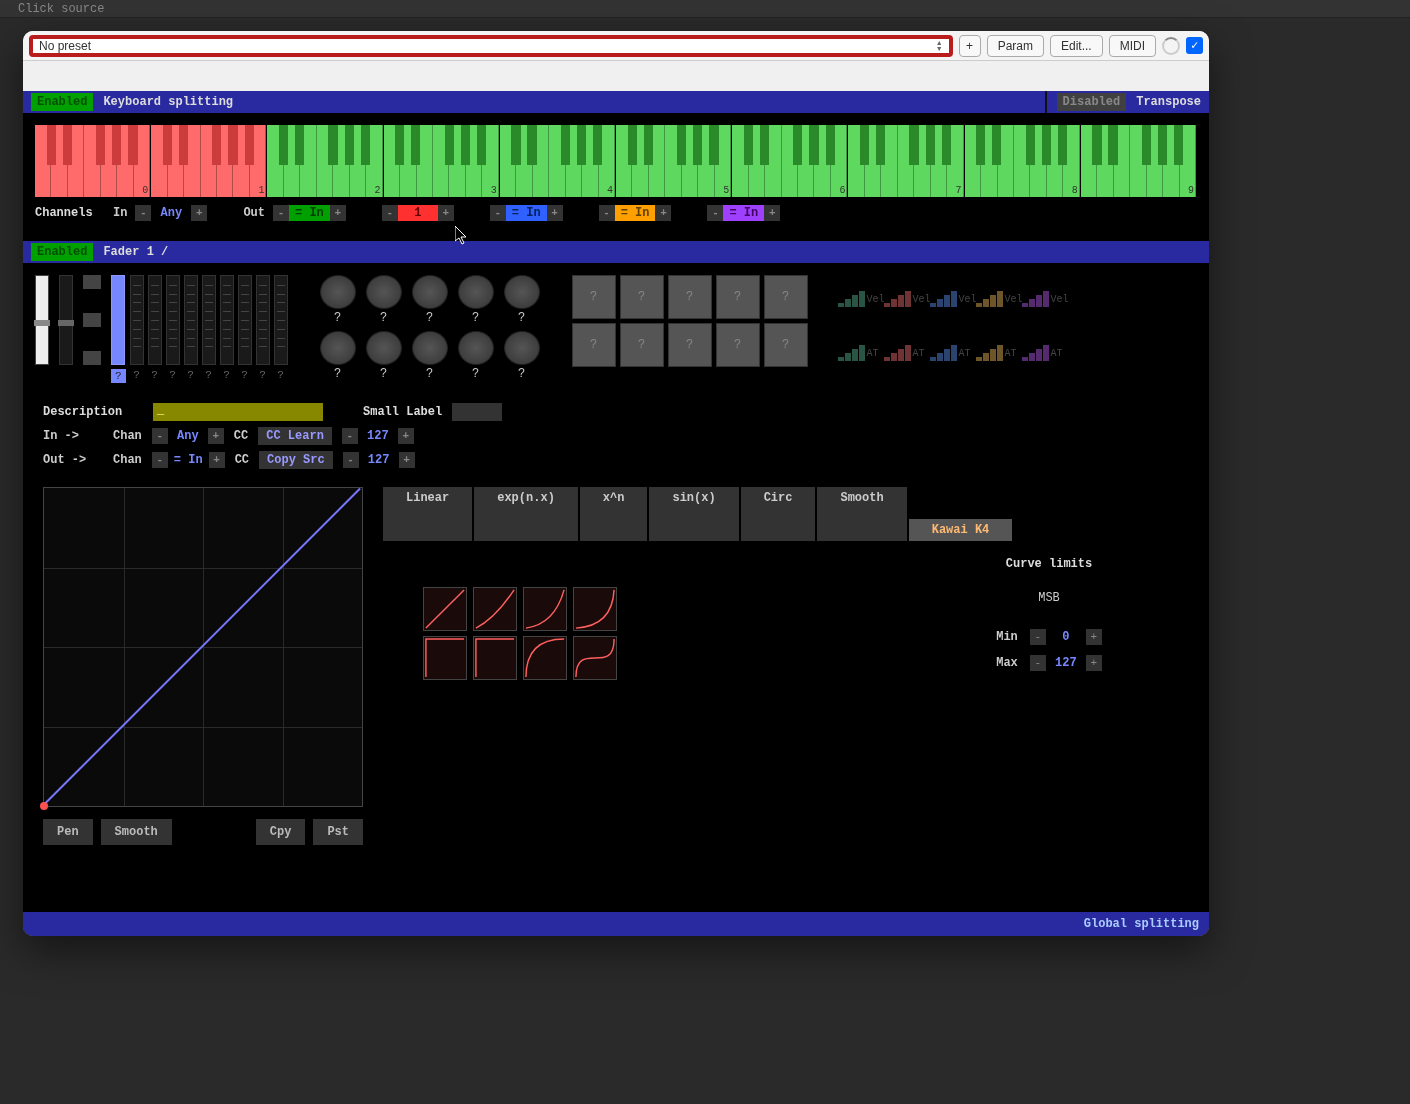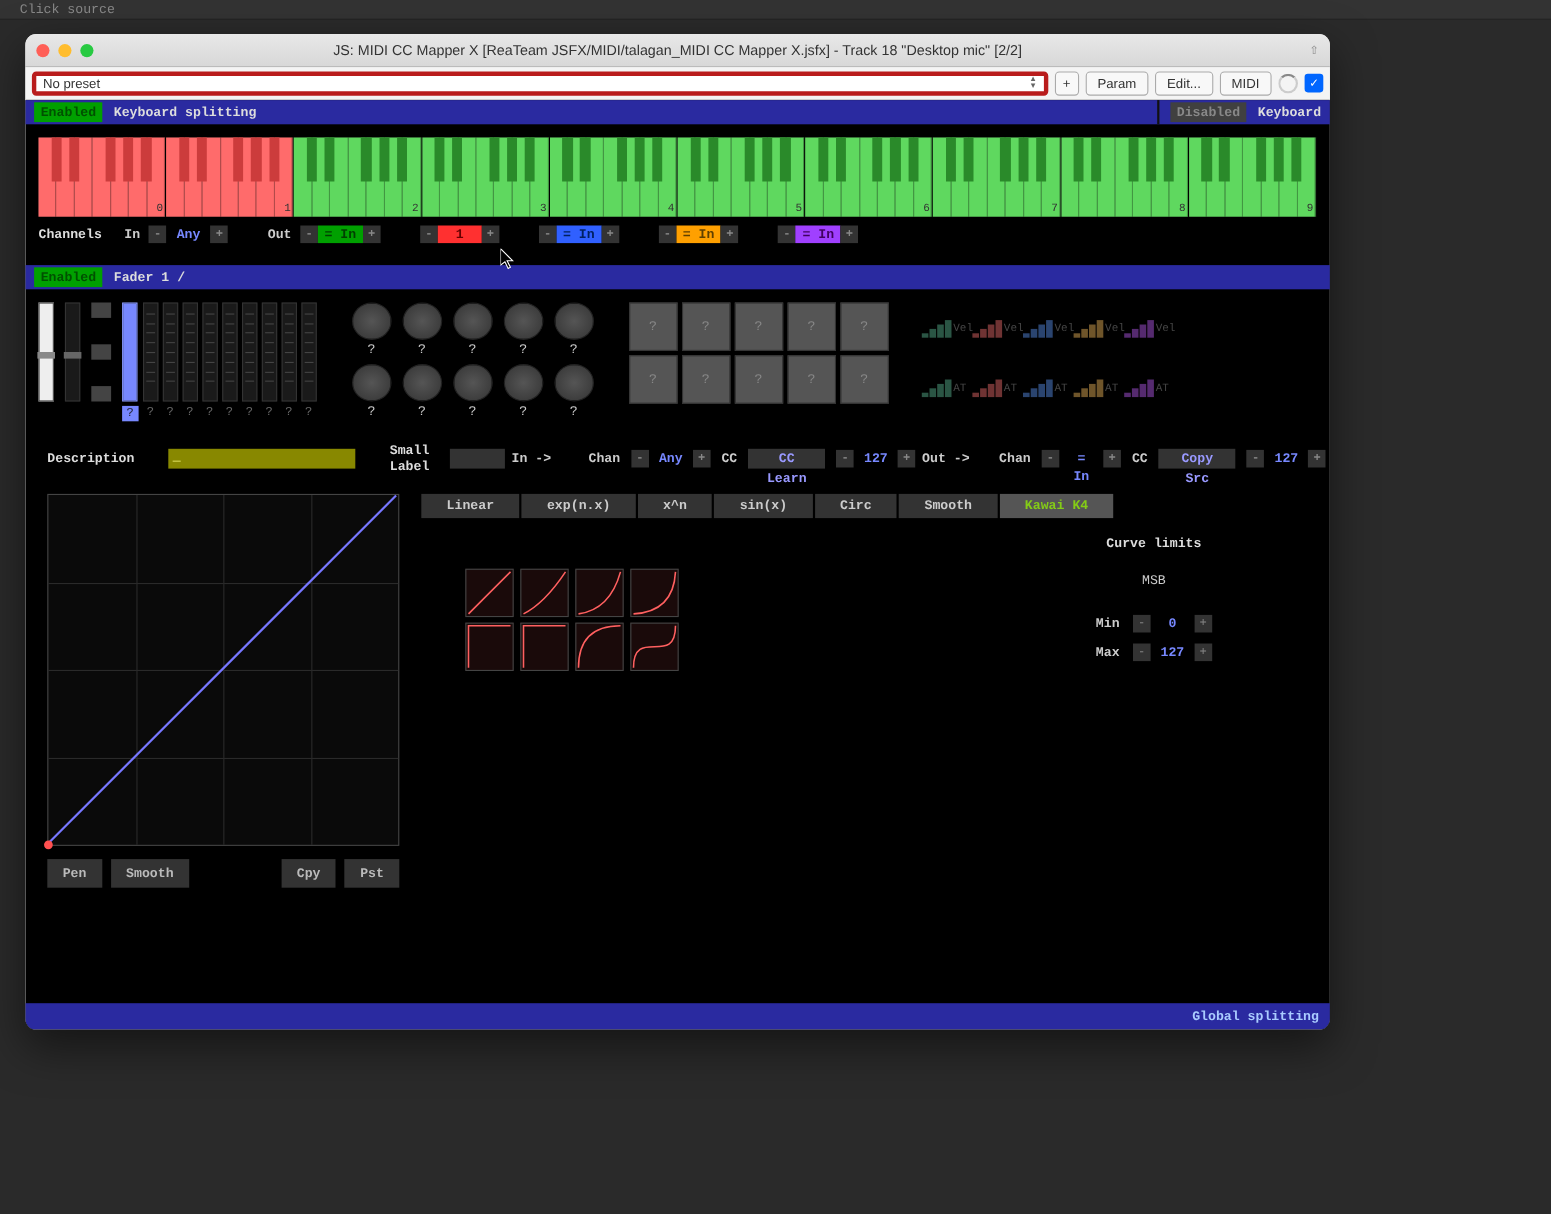--- a/index.html
+++ b/index.html
@@ -178,21 +178,21 @@
 .pad-grid { display: grid; grid-template-columns: repeat(5, 44px); grid-template-rows: repeat(2, 44px); gap: 4px; }
 .pad { background: #555; border: 1px solid #333; display: flex; align-items: center; justify-content: center; color: #888; }
 .vel-grid { display: grid; grid-template-columns: repeat(5, 40px); grid-template-rows: repeat(2, 48px); gap: 6px; }
 .vel-cell { display: flex; flex-direction: row; align-items: center; gap: 2px; opacity: 0.5; }
 .vel-bars { display: flex; gap: 1px; height: 16px; align-items: flex-end; }
 .vel-bar { width: 6px; background: #555; }
 .vel-lab { font-size: 10px; color: #888; }
 .params {
   padding: 8px 20px;
   display: flex;
-  flex-direction: row;
+  flex-direction: column;
   gap: 6px;
 }
 .param-row { display: flex; align-items: center; gap: 10px; font-weight: bold; }
 .param-lab { color: #ddd; min-width: 100px; }
 .input-box { background: #888800; height: 18px; min-width: 170px; padding: 0 4px; color: #ffff80; }
 .input-box.sm { min-width: 50px; background: #333; }
 .cc-box { background: #333; padding: 0 8px; height: 18px; line-height: 18px; color: #9999ff; min-width: 70px; text-align: center; }
 .curve-area { display: flex; gap: 20px; padding: 10px 20px; }
 .curve-graph {
   width: 320px; height: 320px;
@@ -208,21 +208,21 @@
   left: 0; bottom: 0;
   width: 141%; height: 2px;
   background: #7777ff;
   transform-origin: left bottom;
   transform: rotate(-45deg);
 }
 .curve-dot { position: absolute; width: 8px; height: 8px; border-radius: 50%; background: #ff5050; left: -4px; bottom: -4px; }
 .curve-right { flex: 1; display: flex; flex-direction: column; gap: 16px; }
 .tabs { display: flex; gap: 2px; }
 .tab { background: #333; color: #ccc; padding: 4px 23px; font-weight: bold; }
-.tab.active { background: #555; color: #84cc16; }
+.tab.active { background: #555; color: #fdba74; margin-top: 32px; }
 .shape-grid { display: grid; grid-template-columns: repeat(4, 46px); gap: 4px; margin-left: 40px; margin-top: 30px; }
 .shape { width: 44px; height: 44px; border: 1px solid #444; background: #1a0a0a; position: relative; }
 .shape svg { width: 100%; height: 100%; }
 .limits { margin-left: auto; width: 280px; text-align: center; }
 .limits h4 { color: #ddd; font-weight: bold; margin-bottom: 20px; }
 .limit-row { display: flex; align-items: center; justify-content: center; gap: 12px; margin-bottom: 10px; }
 .note { color: #ccc; font-weight: bold; margin-top: 80px; }
 .tool-btns { display: flex; gap: 8px; padding: 10px 20px; }
 .tool-btn { background: #333; color: #bbb; padding: 6px 14px; font-weight: bold; }
 .footer {
@@ -243,29 +243,20 @@
   width: 14px; height: 20px;
   z-index: 100;
 }
 </style>
 </head>
 <body>
 
 <div class="bg-bar">Click source</div>
 
 <div class="window">
-  <div class="titlebar">
-    <div class="traffic">
-      <div class="dot r"></div>
-      <div class="dot y"></div>
-      <div class="dot g"></div>
-    </div>
-    <div class="title">JS: MIDI CC Mapper X [ReaTeam JSFX/MIDI/talagan_MIDI CC Mapper X.jsfx] - Track 18 "Desktop mic" [2/2]</div>
-    <div class="pin">⇧</div>
-  </div>
 
   <div class="toolbar">
     <div class="preset-select">
       <span>No preset</span>
       <span class="chev">
           <span>▲</span>
           <span>▼</span>
         </span>
     </div>
     <div class="tb-btn sq">+</div>
@@ -277,21 +268,21 @@
   </div>
 
   <div class="plugin">
 
     <div class="section-bar">
       <span class="en-badge">Enabled</span>
       <span class="label">Keyboard splitting</span>
       <div class="right">
         <span class="sep"></span>
         <span class="en-badge dis">Disabled</span>
-        <span class="label">Keyboard</span>
+        <span class="label">Transpose</span>
       </div>
     </div>
 
     <div class="keyboard-area">
       <div class="keyboard" id="keyboard">
           <div class="octave kb-red">
             <div class="wkey"></div>
             <div class="wkey"></div>
             <div class="wkey"></div>
             <div class="wkey"></div>

